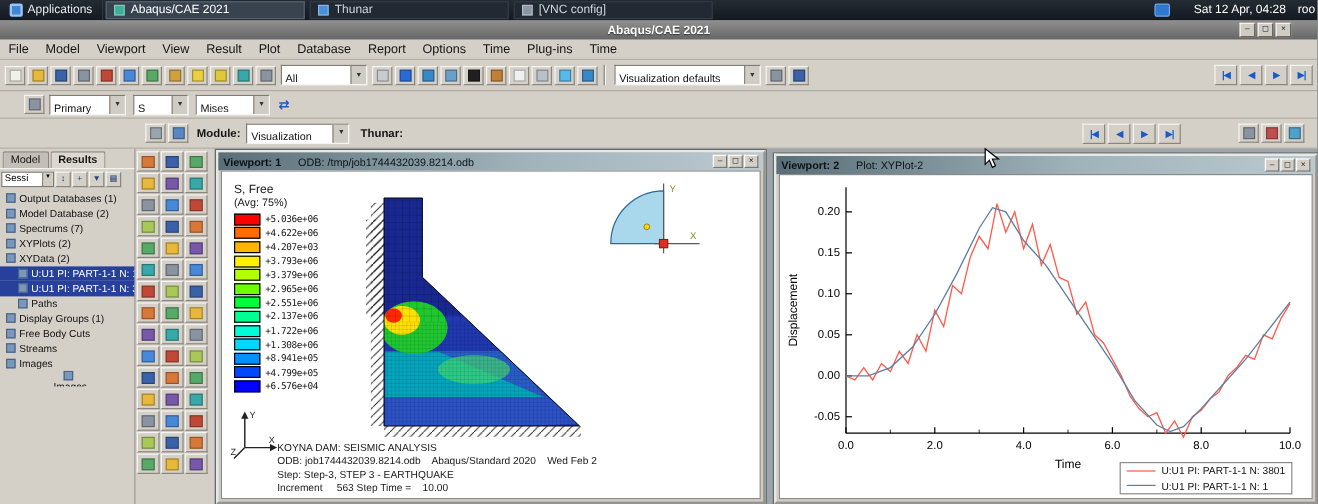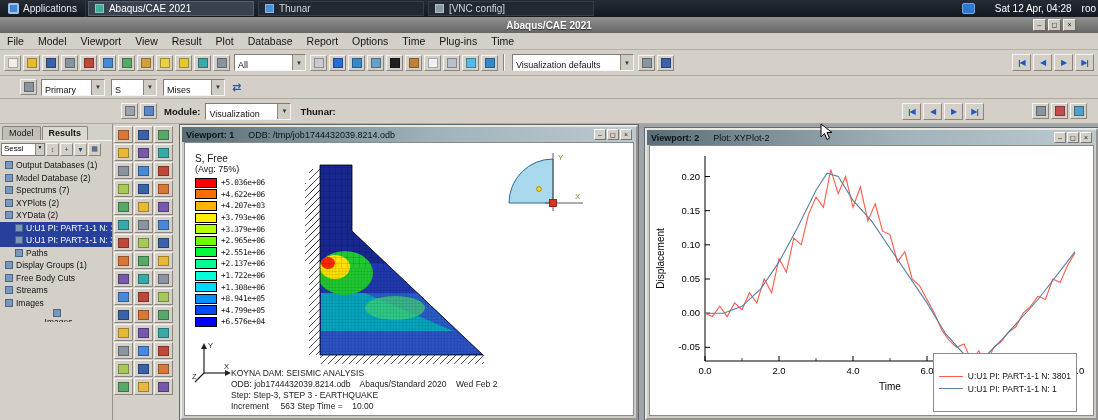--- a/index.html
+++ b/index.html
@@ -98,21 +98,21 @@
   #contour-legend .t1{font-size:10px;}
   #contour-legend .t2{font-size:9px;margin-bottom:3px;}
   .cl-row{display:flex;align-items:center;height:11.6px;}
   .cl-sw{width:22px;height:10px;border:1px solid #000;margin-right:4px;flex:none;}
   .cl-val{font-family:"DejaVu Sans Mono",monospace;font-size:7.8px;letter-spacing:-0.3px;}
   .vp-notes{position:absolute;left:46px;bottom:3px;font-size:8.5px;color:#1a1a1a;line-height:11px;white-space:pre;}
   #compass{position:absolute;top:8px;right:48px;}
   #triad{position:absolute;left:6px;bottom:30px;}
 
   
-  #xy-legend{position:absolute;right:16px;bottom:3px;border:1px solid #8a8a8a;background:#fff;padding:16px 5px;}
+  #xy-legend{position:absolute;right:16px;bottom:3px;border:1px solid #8a8a8a;background:#fff;padding:0 5px;}
   .xy-leg-row{display:flex;align-items:center;gap:5px;height:12.5px;font-size:8.5px;color:#111;white-space:nowrap;}
   .xy-leg-line{width:24px;height:0;border-top:1.5px solid #000;flex:none;}
 
   #cursor{position:absolute;left:820px;top:123px;z-index:60;}
 </style>
 </head>
 <body>
 
 <div id="screen">
 

